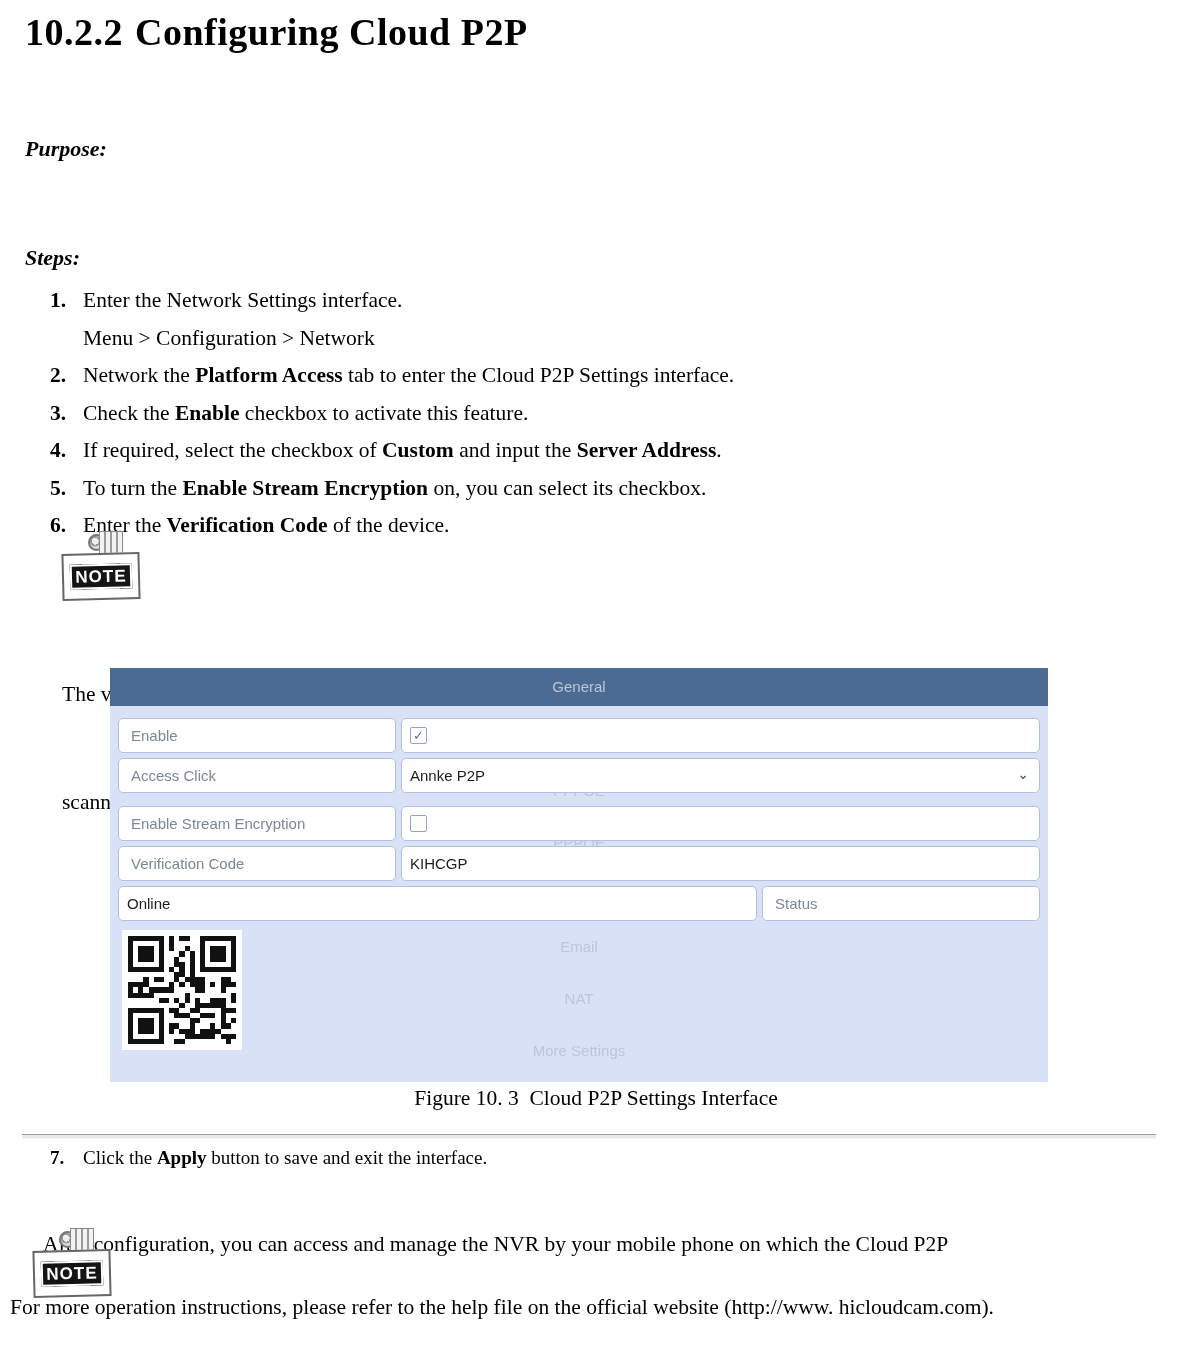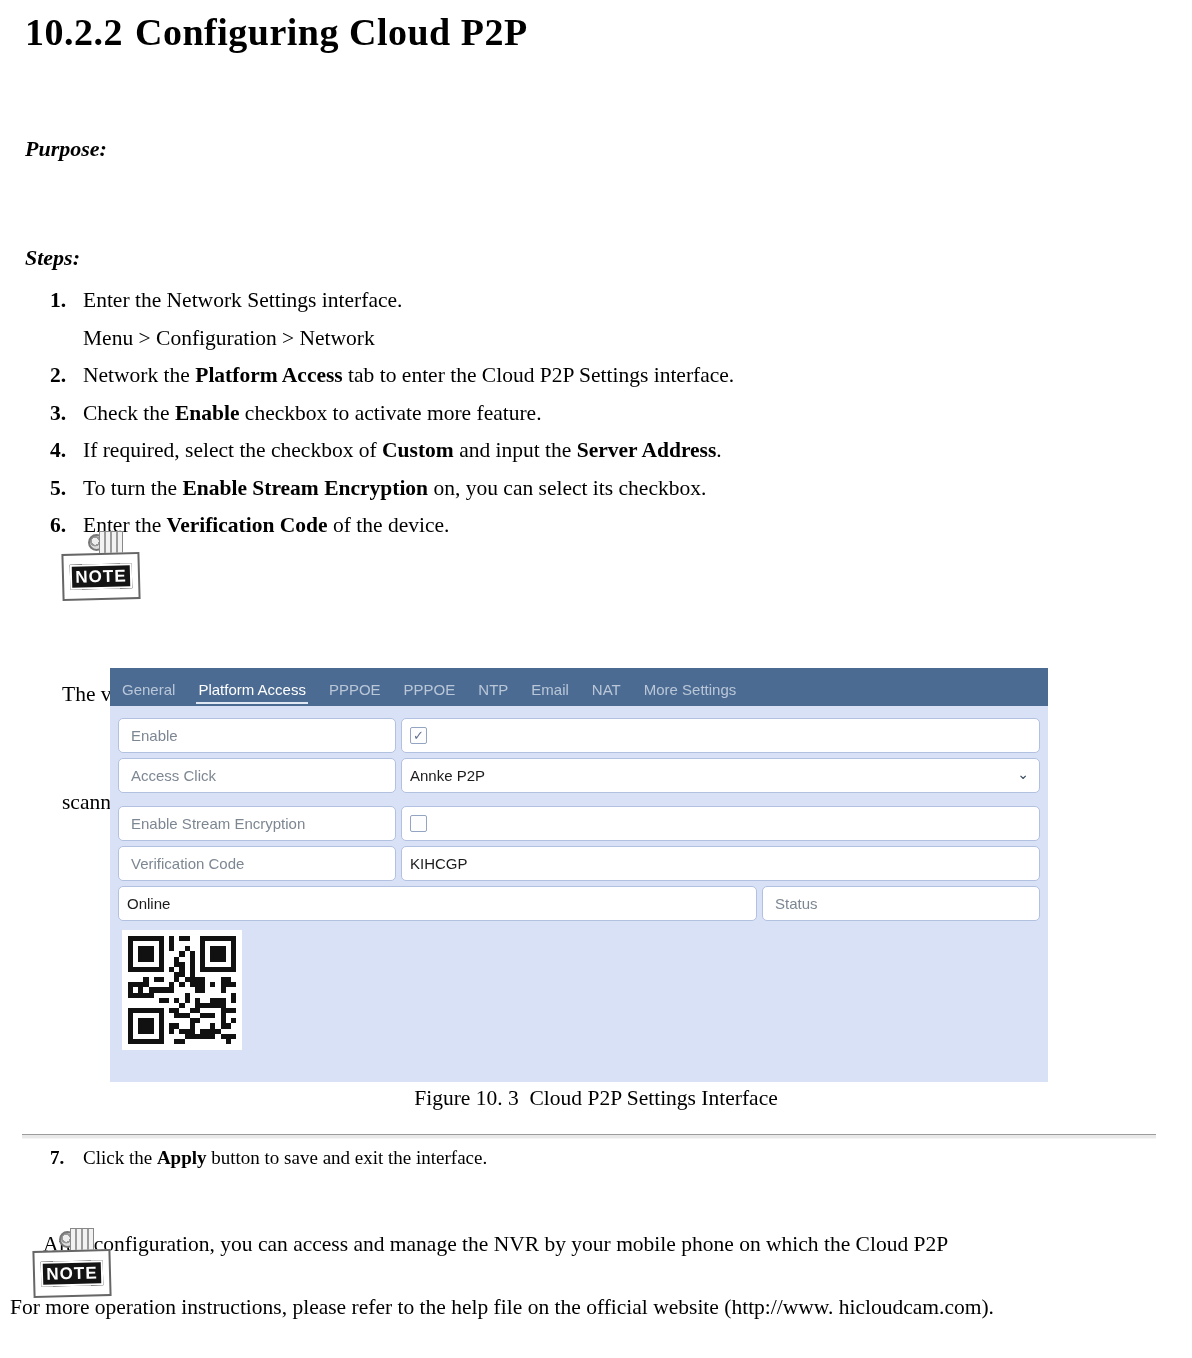--- a/index.html
+++ b/index.html
@@ -37,21 +37,21 @@
      border:2px solid #666;transform:rotate(-1.5deg);
      display:flex;align-items:center;justify-content:center;}
   .note-chip{background:var(--note-badge-bg,#141414);color:var(--note-badge-text,#fff);
      font-family:"Liberation Sans",sans-serif;font-weight:bold;font-size:17px;
      padding:3px 5px 2px;letter-spacing:1px;box-shadow:inset 0 0 0 2px #fff;}
 
   
   .panel{left:110px;top:668px;width:938px;height:414px;
      background:var(--panel-bg,#d9e1f6);font-family:"Liberation Sans",sans-serif;}
   .tabbar{display:flex;align-items:center;height:38px;background:var(--tab-bar-bg,#4c6b92);
-     padding:0 10px;gap:19px;font-size:15px;color:var(--tab-inactive-text,#b9c7d8);}
+     padding:0 10px;gap:19px;font-size:15px;color:var(--tab-inactive-text,#b9c7d8);flex-direction:column;}
   .tab{padding:10px 2px 6px;cursor:default;}
   .tab.active{color:var(--tab-active-text,#fff);border-bottom:2px solid #dfe8f3;padding-bottom:4px;}
   .rows{padding:12px 8px 0;}
   .prow{display:flex;gap:5px;height:35px;margin-bottom:5px;}
   .prow.gap-top{margin-top:13px;}
   .pcell{background:var(--row-bg,#fff);border:1px solid var(--row-border,#b2c1e0);
      border-radius:5px;display:flex;align-items:center;box-sizing:border-box;}
   .plabel{width:278px;padding-left:12px;color:var(--row-label-text,#7d8792);font-size:15px;}
   .pvalue{flex:1;padding-left:8px;position:relative;font-size:15px;
      color:var(--row-value-text,#1c1c1c);}
@@ -73,21 +73,21 @@
 
   <div class="abs lbl" style="top:136px">Purpose:</div>
 
 
   <div class="abs lbl" style="top:245px">Steps:</div>
 
   <div class="abs steps">
     <div class="step"><span class="num">1.</span><span>Enter the Network Settings interface.</span></div>
     <div class="step-sub">Menu &gt; Configuration &gt; Network</div>
     <div class="step"><span class="num">2.</span><span>Network the </span><b>Platform Access</b><span> tab to enter the Cloud P2P Settings interface.</span></div>
-    <div class="step"><span class="num">3.</span><span>Check the </span><b>Enable</b><span> checkbox to activate more feature.</span></div>
+    <div class="step"><span class="num">3.</span><span>Check the </span><b>Enable</b><span> checkbox to activate this feature.</span></div>
     <div class="step"><span class="num">4.</span><span>If required, select the checkbox of </span><b>Custom</b><span> and input the </span><b>Server Address</b><span>.</span></div>
     <div class="step"><span class="num">5.</span><span>To turn the </span><b>Enable Stream Encryption</b><span> on, you can select its checkbox.</span></div>
     <div class="step"><span class="num">6.</span><span>Enter the </span><b>Verification Code</b><span> of the device.</span></div>
   </div>
 
   <div class="abs note-icon" style="left:62px;top:531px">
     <div class="pin">
         <div class="pin-circle"></div>
         <div class="pin-body"></div>
       </div>

